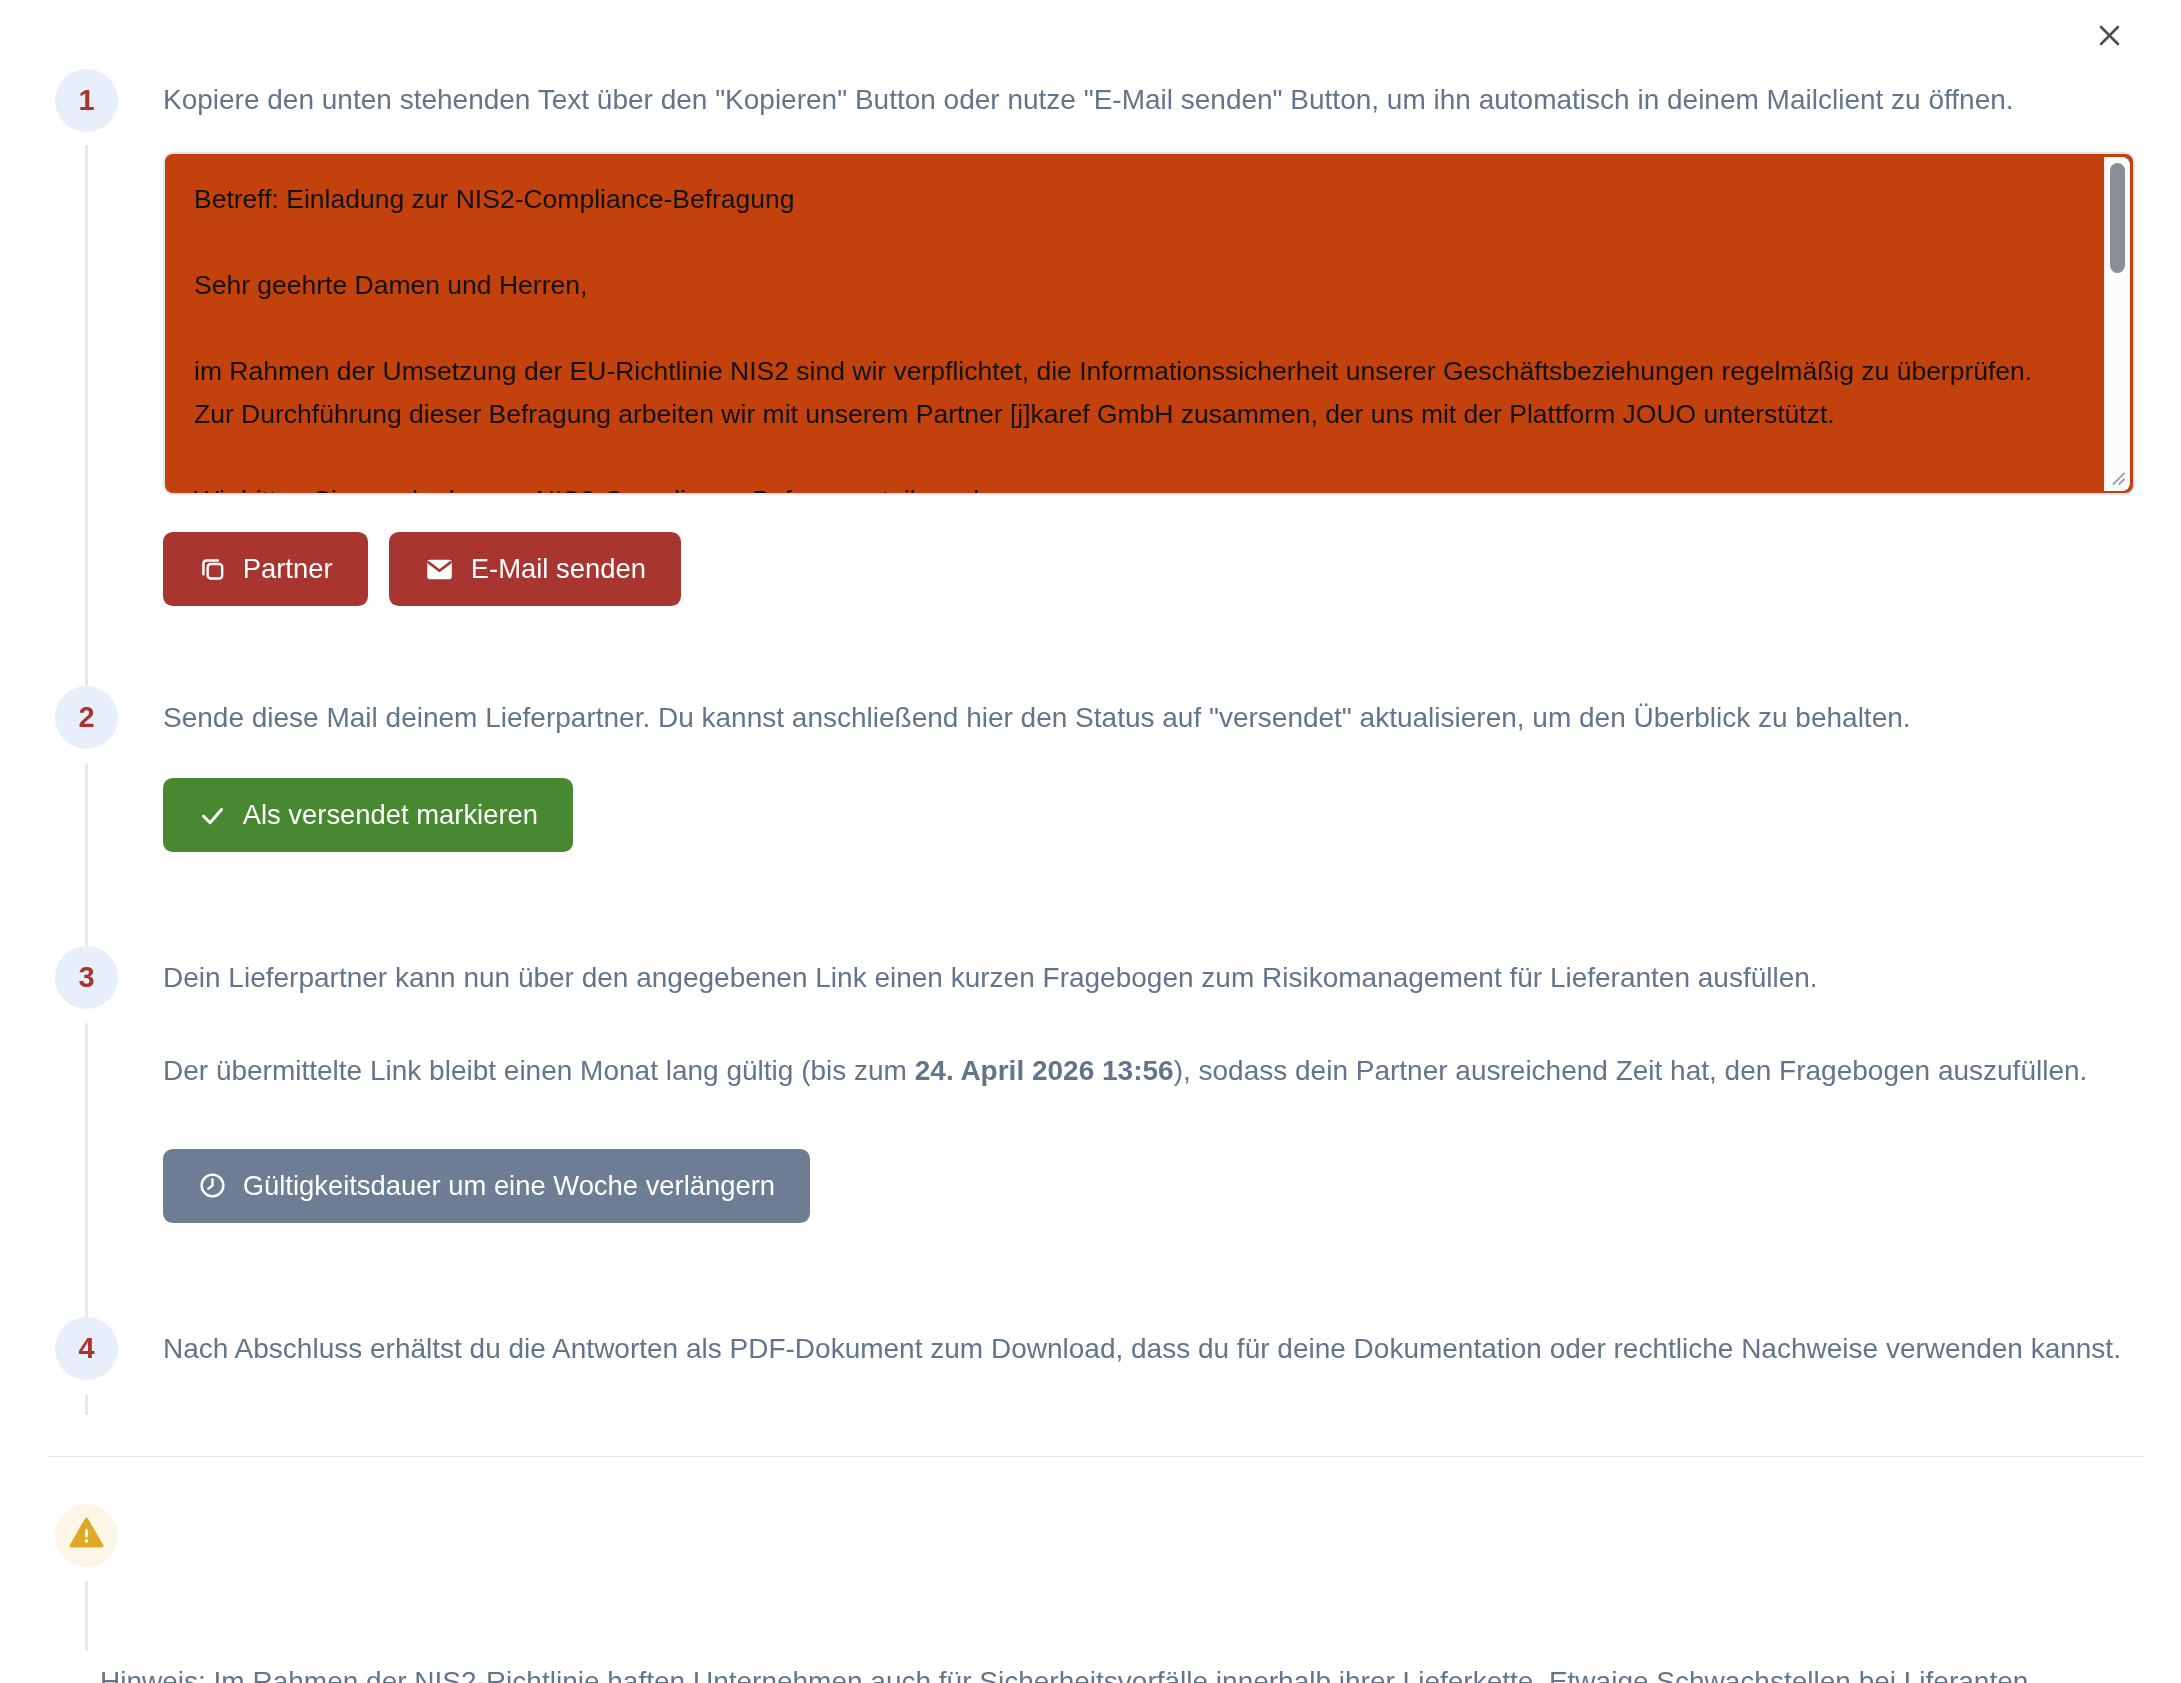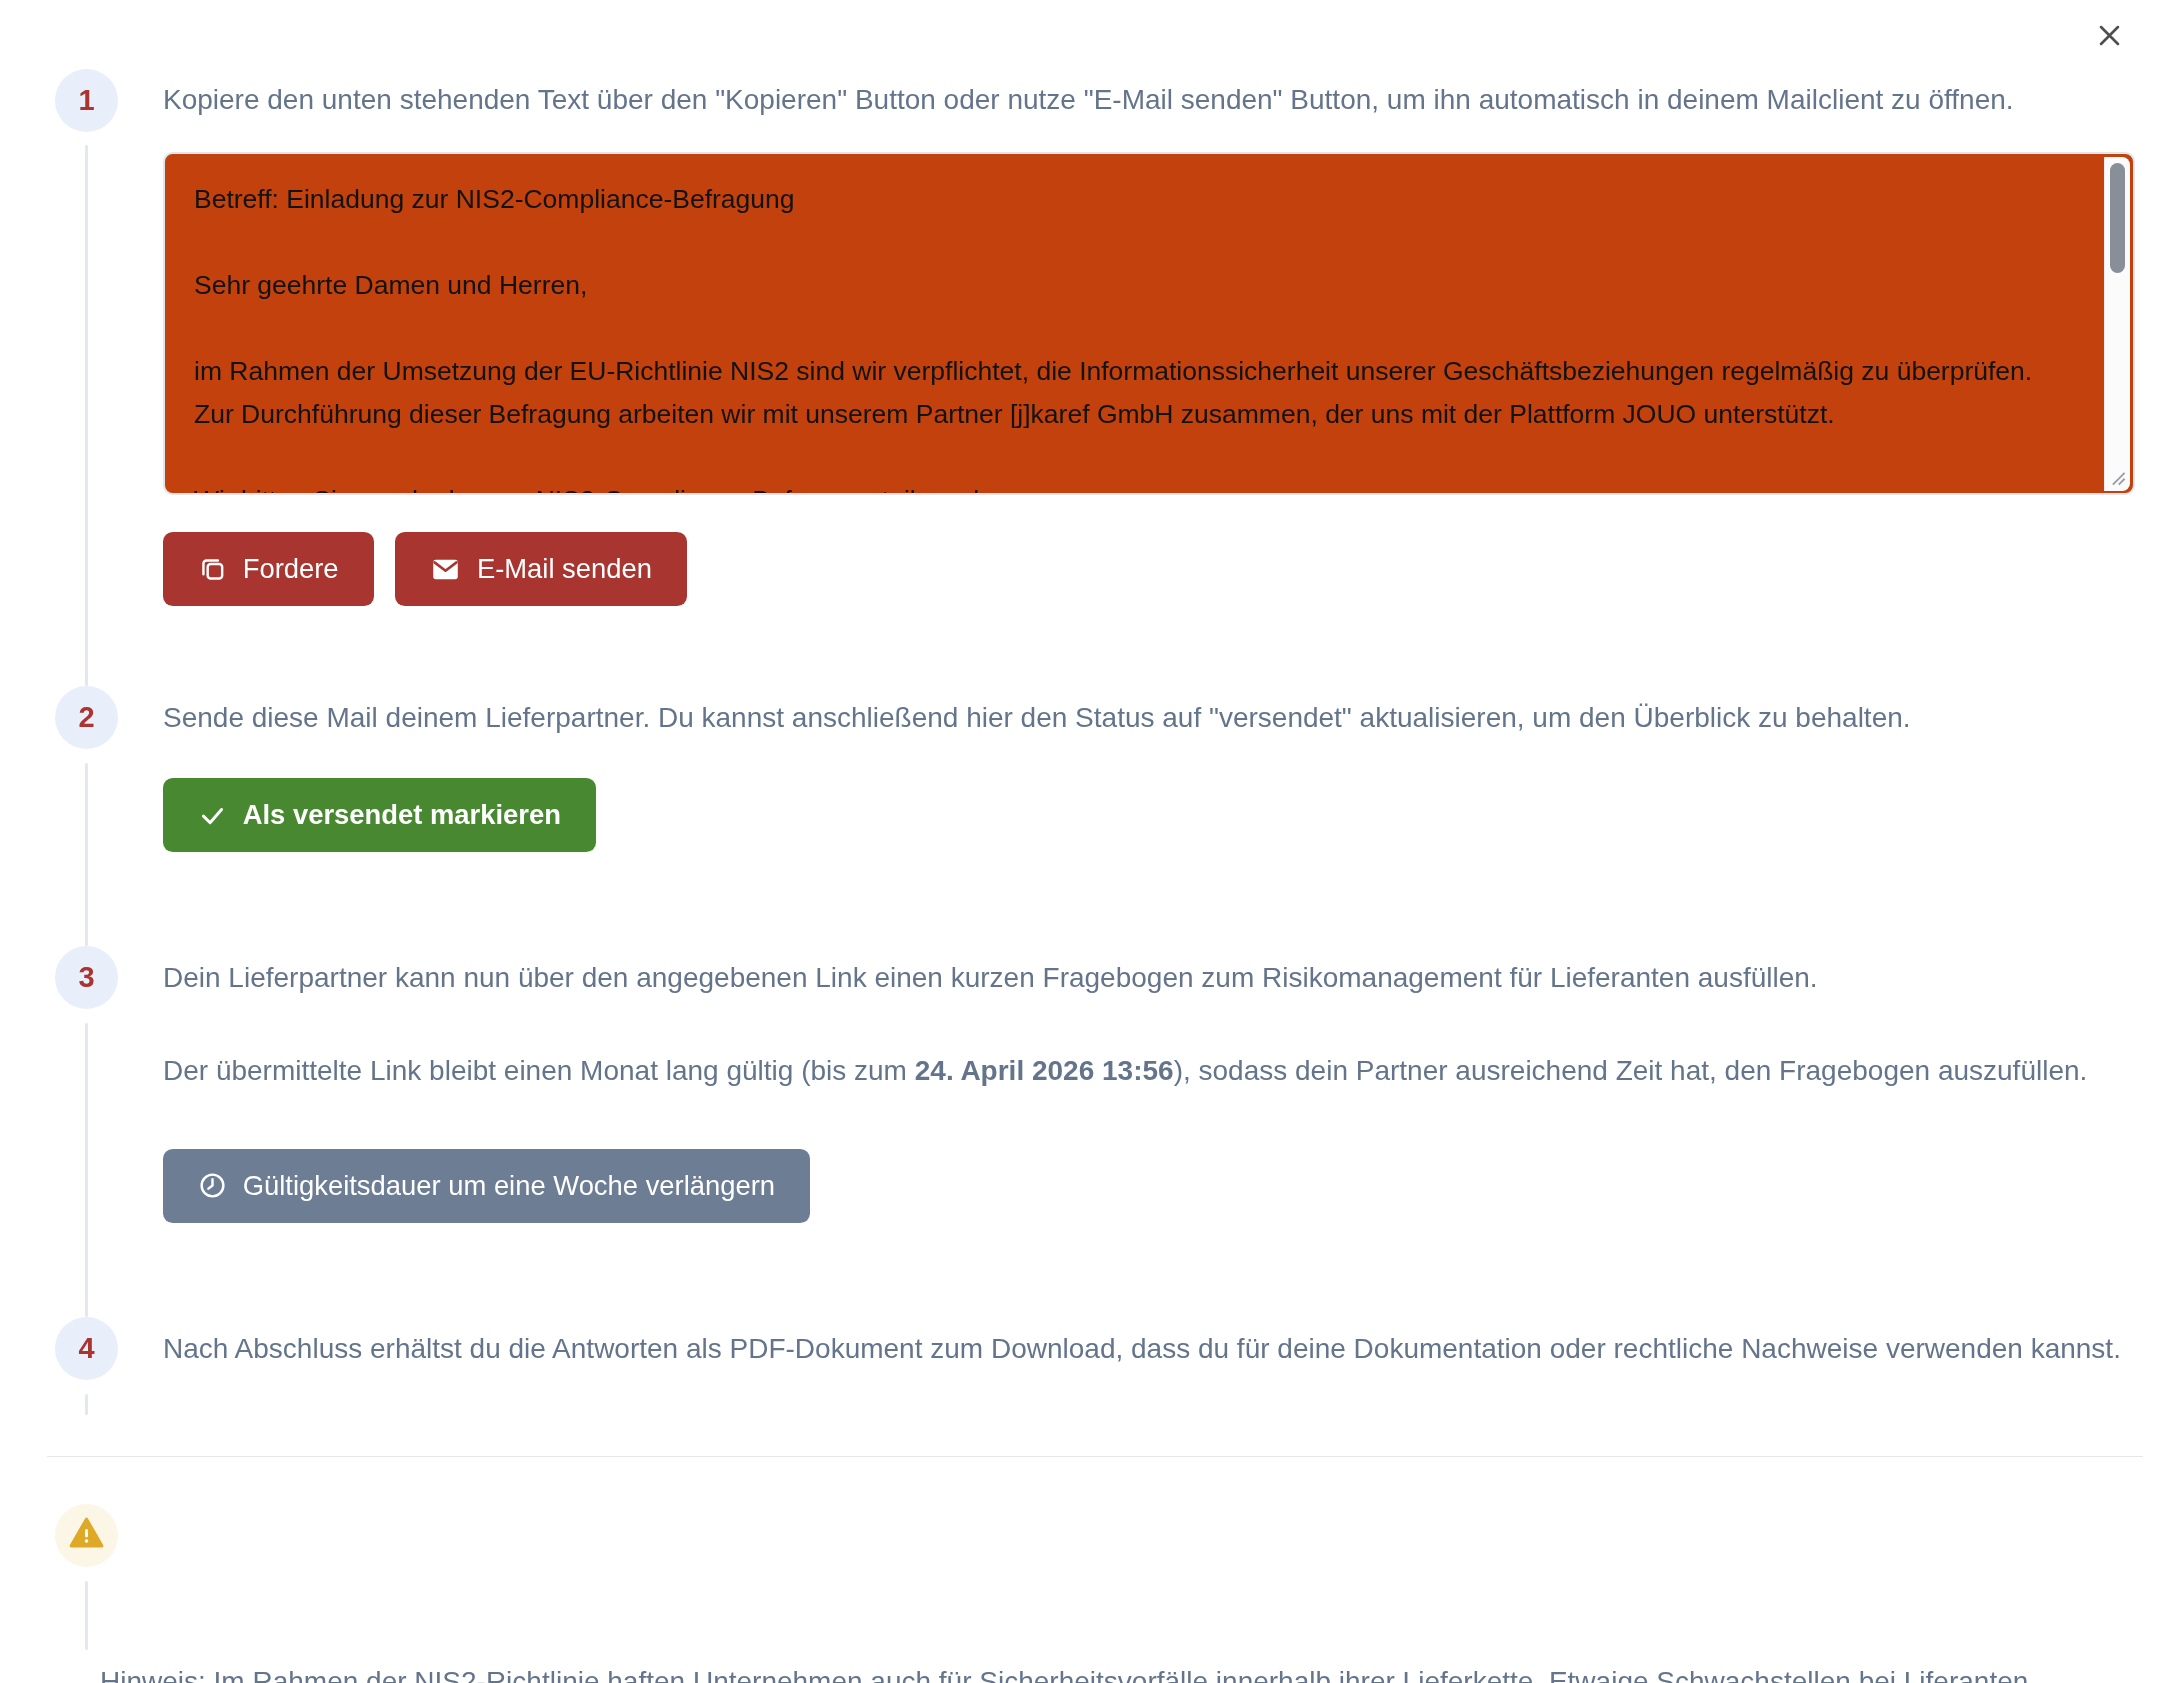--- a/index.html
+++ b/index.html
@@ -140,21 +140,21 @@
     padding: 0 35px;
     border: none;
     border-radius: 9.8px;
     color: #ffffff;
     font-size: 27.4px;
     font-family: inherit;
     cursor: pointer;
     white-space: nowrap;
   }
   .btn-red   { background: #a93531; }
-  .btn-green { background: #478831; margin-top: 39px; font-weight: bold; }
+  .btn-green { background: #478831; margin-top: 39px; }
   .btn-slate { background: #6c7d94; margin-top: 57px; }
   .btn .ico { display: flex; align-items: center; }
   
   .step-1 .step-body { padding-bottom: 80px; }
   .step-2 .step-body { padding-bottom: 94px; }
   .step-3 .step-body { padding-bottom: 94px; }
   .step-4 .step-body { padding-bottom: 45px; }
   .validity-line { margin-top: 50px; }
   
   .divider {
@@ -218,21 +218,21 @@
       </div>
 
       <div class="btn-row">
         <button class="btn btn-red">
           <span class="ico">
             <svg width="29" height="29" viewBox="0 0 24 24">
                 <rect x="8" y="7.5" width="12" height="12" rx="2.5" fill="none" stroke="#fff" stroke-width="2"></rect>
                 <path d="M16.5 4.5 H7 a2.5 2.5 0 0 0 -2.5 2.5 V16" fill="none" stroke="#fff" stroke-width="2" stroke-linecap="round"></path>
               </svg>
           </span>
-          <span>Fordere</span>
+          <span>Partner</span>
         </button>
         <button class="btn btn-red">
           <span class="ico">
             <svg width="31" height="31" viewBox="0 0 24 24">
                 <rect x="2.5" y="4.5" width="19" height="15" rx="2" fill="#ffffff"></rect>
                 <path d="M3.5 6.5 L12 13 L20.5 6.5" stroke="#a93531" stroke-width="2" fill="none" stroke-linecap="round" stroke-linejoin="round"></path>
               </svg>
           </span>
           <span>E-Mail senden</span>
         </button>

